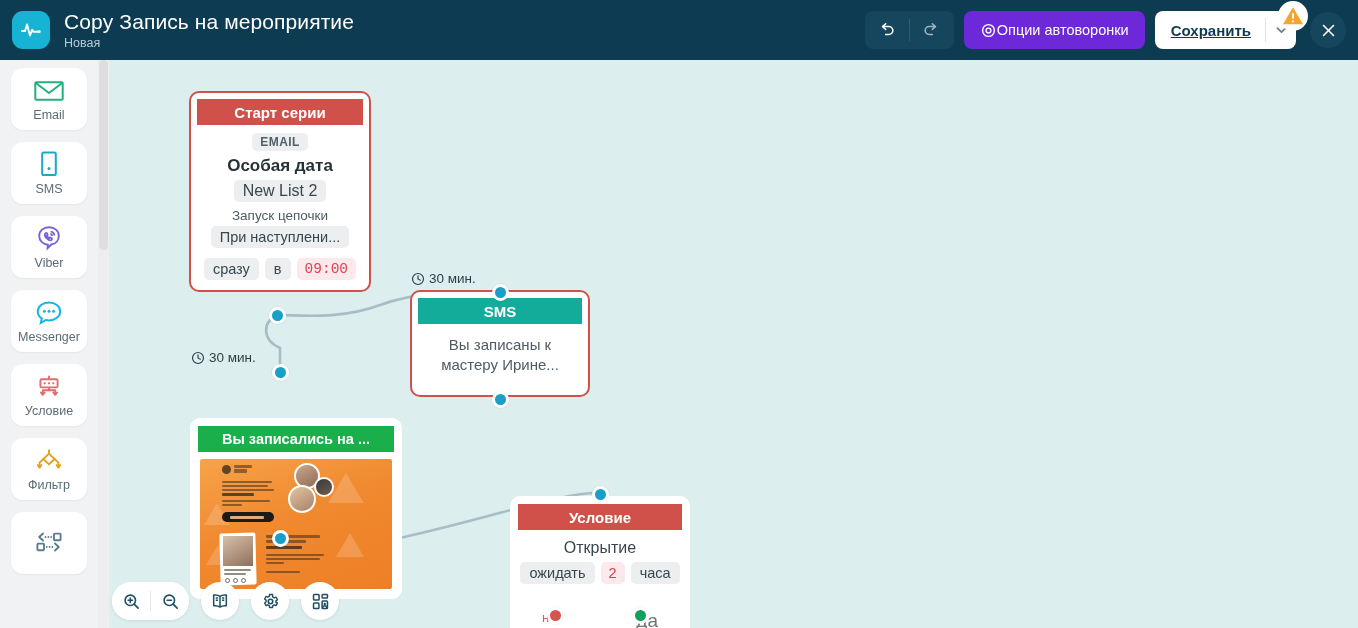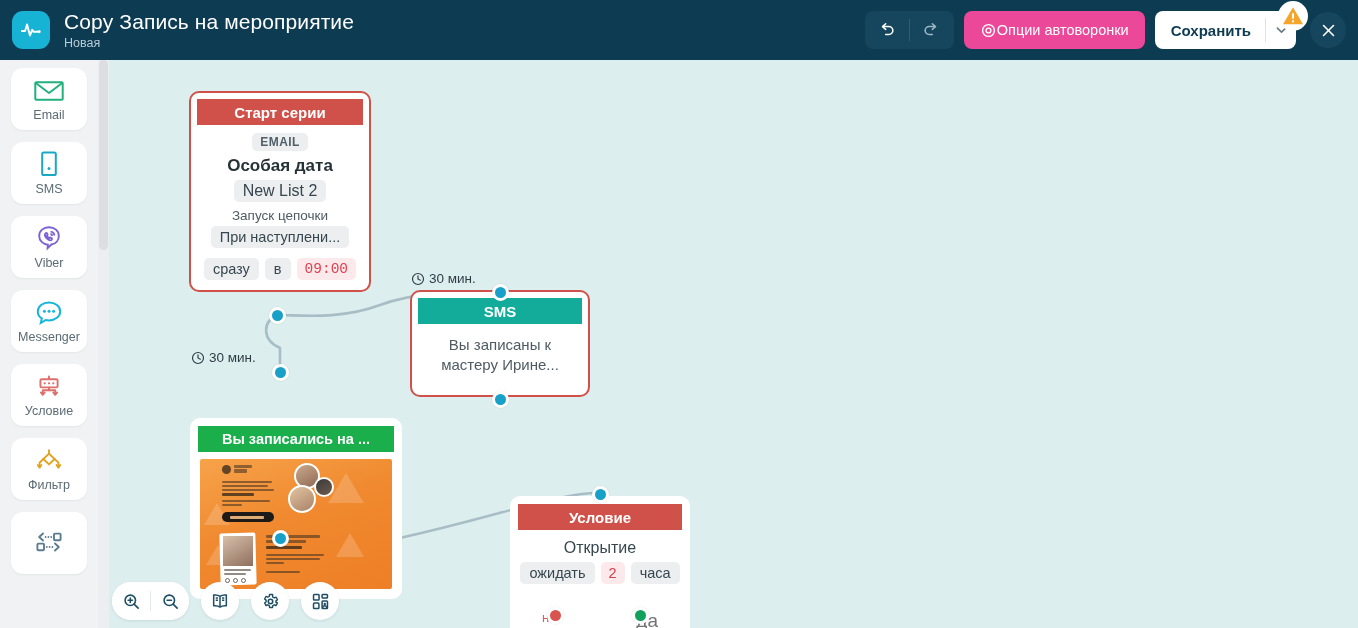--- a/index.html
+++ b/index.html
@@ -29,30 +29,30 @@
     display:flex; align-items:center; background:#15465e; border-radius:8px;
     height:38px; margin-right:10px; overflow:hidden;
   }
   .undoredo .btn{
     width:44px;height:38px;display:flex;align-items:center;justify-content:center;
     cursor:pointer;
   }
   .undoredo .sep{width:1px;height:22px;background:#2b5e76;}
   .opt-btn{
     display:flex;align-items:center;gap:0;height:38px;padding:0 16px;
-    background:#ec4899;border-radius:8px;color:#fff;font-size:14.5px;cursor:pointer;
+    background:#6d28d9;border-radius:8px;color:#fff;font-size:14.5px;cursor:pointer;
     margin-right:10px; white-space:nowrap;
   }
   .save-group{
     position:relative; display:flex;align-items:center;height:38px;
     background:#fff;border-radius:8px;margin-right:14px;overflow:visible;
   }
   .save-btn{
     padding:0 14px 0 16px;height:38px;display:flex;align-items:center;
-    color:#0d3b52;font-size:15px;font-weight:bold;cursor:pointer;
+    color:#0d3b52;font-size:15px;font-weight:bold;cursor:pointer;text-decoration:underline;
   }
   .save-div{width:1px;height:24px;background:#dde4e8;}
   .save-caret{
     width:30px;height:38px;display:flex;align-items:center;justify-content:center;cursor:pointer;
   }
   .warn-badge{
     position:absolute; right:-12px; top:-10px; width:30px;height:30px;border-radius:50%;
     background:#fff; display:flex;align-items:center;justify-content:center;
   }
   .close-btn{

